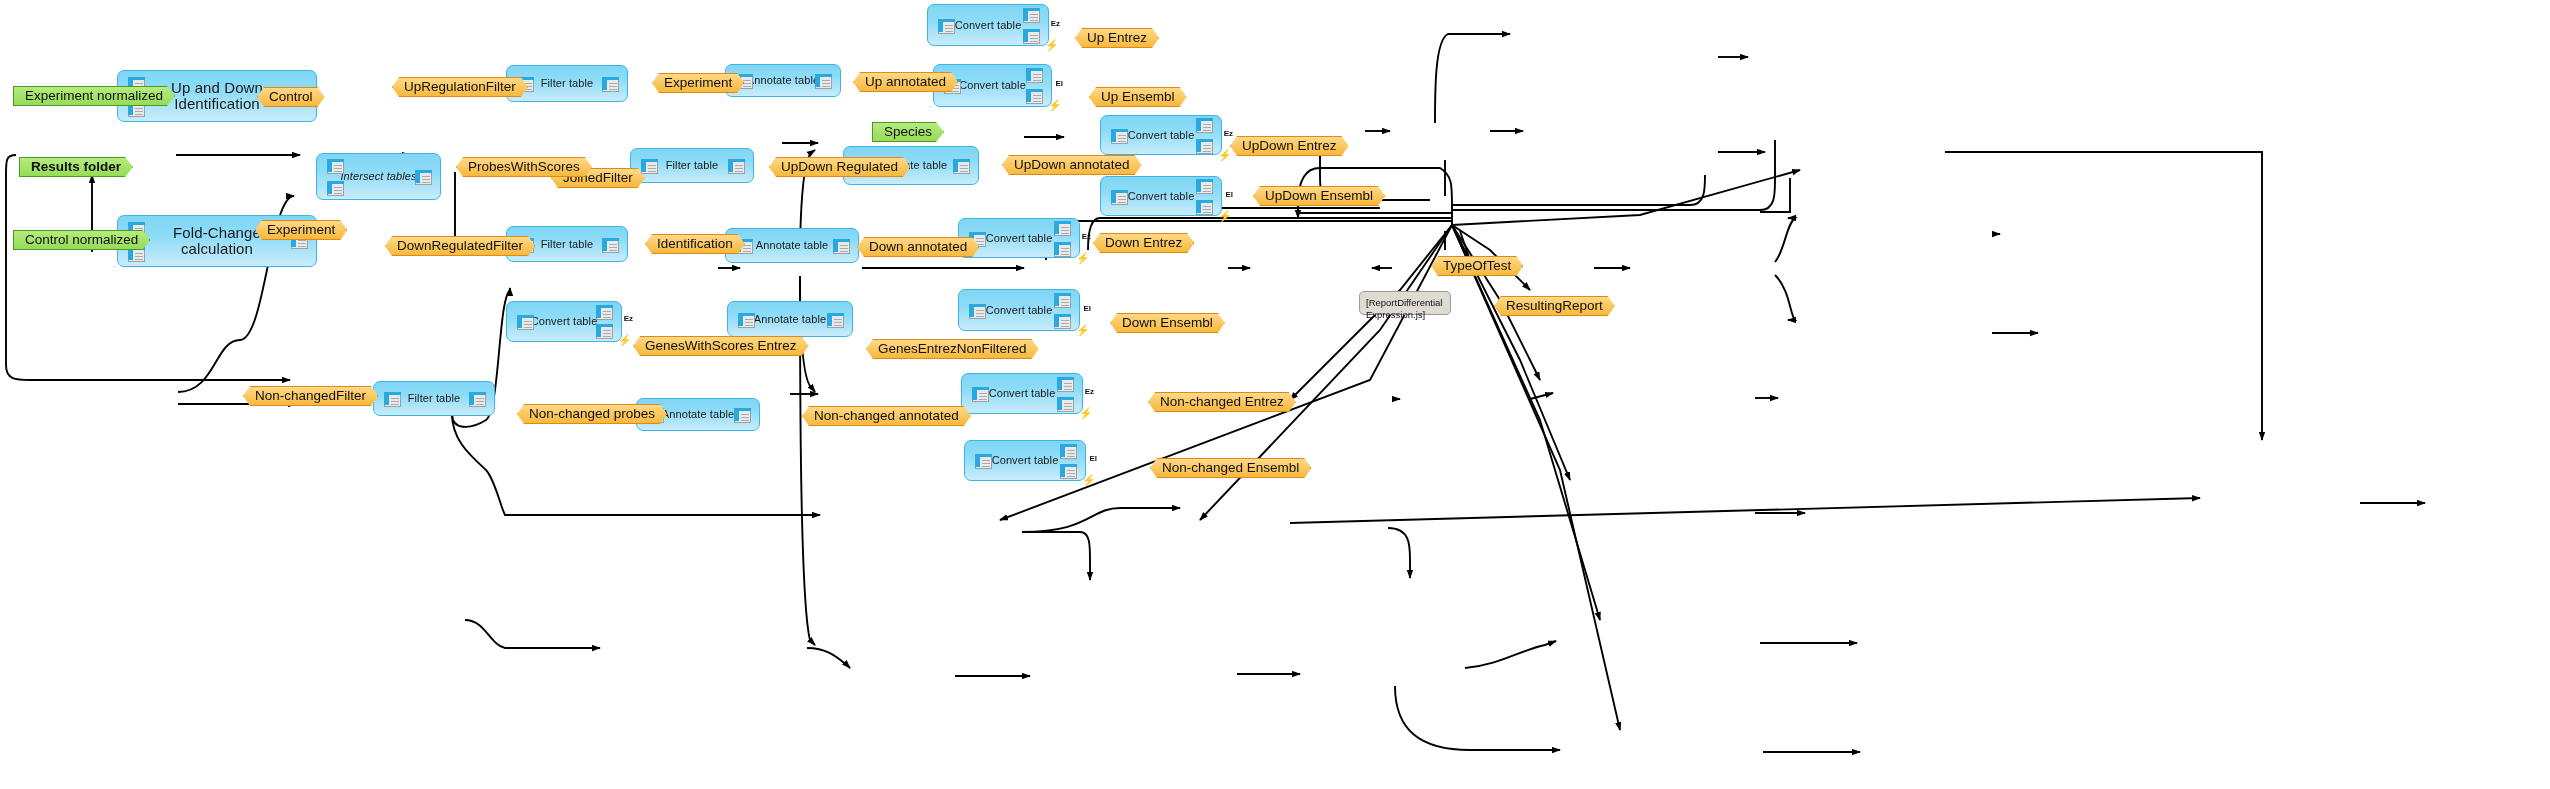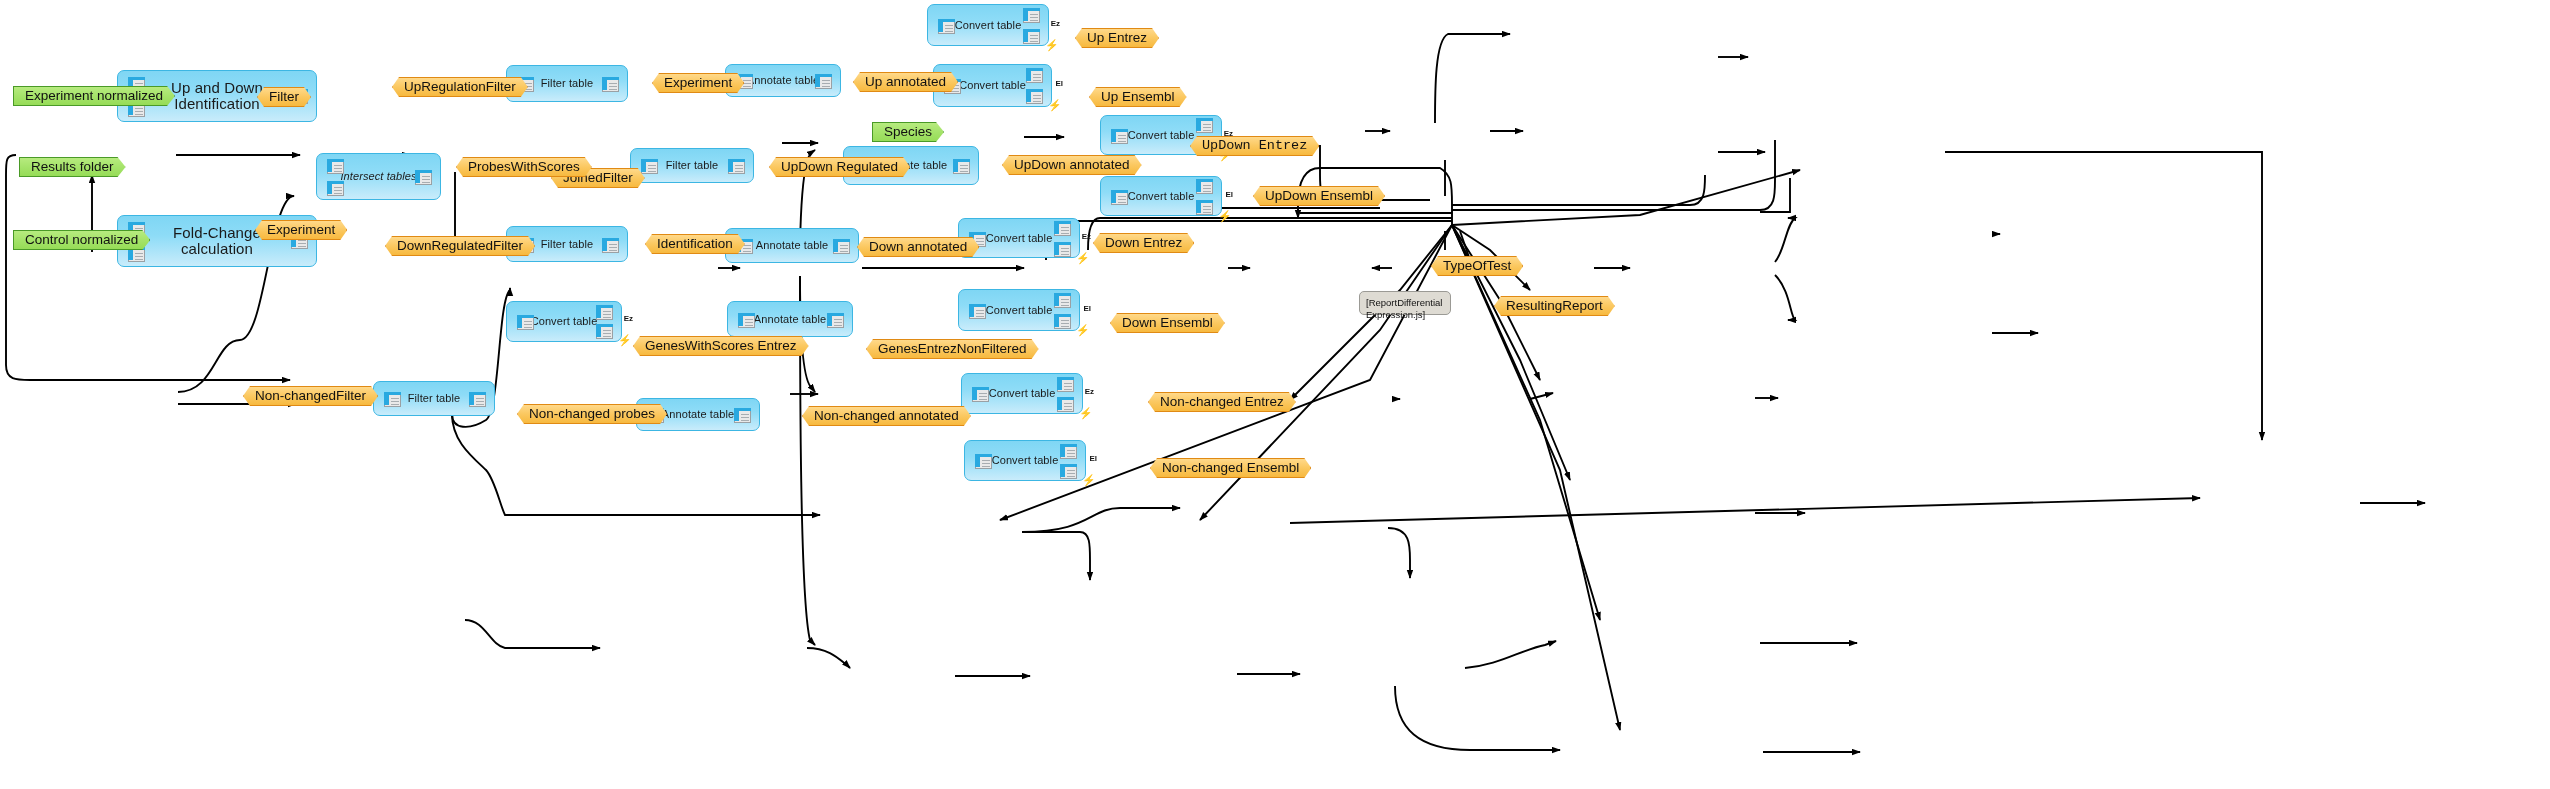--- a/index.html
+++ b/index.html
@@ -748,34 +748,34 @@
         <div class="ln ln4"></div>
       <span class="tag">El</span>
       <span class="slash">⚡</span>
     </div>
   </div>
 
   <div class="lbl penta" style="left:13px;top:86px;">
       <span>Experiment normalized</span>
     </div>
 
-  <div class="lbl penta" style="left:19px;top:157px;">
+  <div class="lbl penta" style="left:19px;top:157px;font-weight:bold;">
       <span>Results folder</span>
     </div>
 
   <div class="lbl penta" style="left:13px;top:230px;">
       <span>Control normalized</span>
     </div>
 
   <div class="lbl penta" style="left:872px;top:122px;z-index:5;">
       <span>Species</span>
     </div>
 
   <div class="lbl hex" style="left:257px;top:87px;">
-    <span>Filter</span>
+    <span>Control</span>
     </div>
   <div class="lbl hex" style="left:255px;top:220px;">
     <span>Experiment</span>
     </div>
   <div class="lbl hex" style="left:392px;top:77px;">
     <span>UpRegulationFilter</span>
     </div>
   <div class="lbl hex" style="left:551px;top:168px;">
     <span>JoinedFilter</span>
     </div>
@@ -817,21 +817,21 @@
     </div>
   <div class="lbl hex" style="left:866px;top:339px;">
     <span>GenesEntrezNonFiltered</span>
     </div>
   <div class="lbl hex" style="left:1075px;top:28px;">
     <span>Up Entrez</span>
     </div>
   <div class="lbl hex" style="left:1089px;top:87px;">
     <span>Up Ensembl</span>
     </div>
-  <div class="lbl hex" style="left:1190px;top:136px;font-family:Liberation Mono, monospace;">
+  <div class="lbl hex" style="left:1230px;top:136px;">
     <span>UpDown Entrez</span>
     </div>
   <div class="lbl hex" style="left:1253px;top:186px;">
     <span>UpDown Ensembl</span>
     </div>
   <div class="lbl hex" style="left:1093px;top:233px;">
     <span>Down Entrez</span>
     </div>
   <div class="lbl hex" style="left:1110px;top:313px;">
     <span>Down Ensembl</span>

